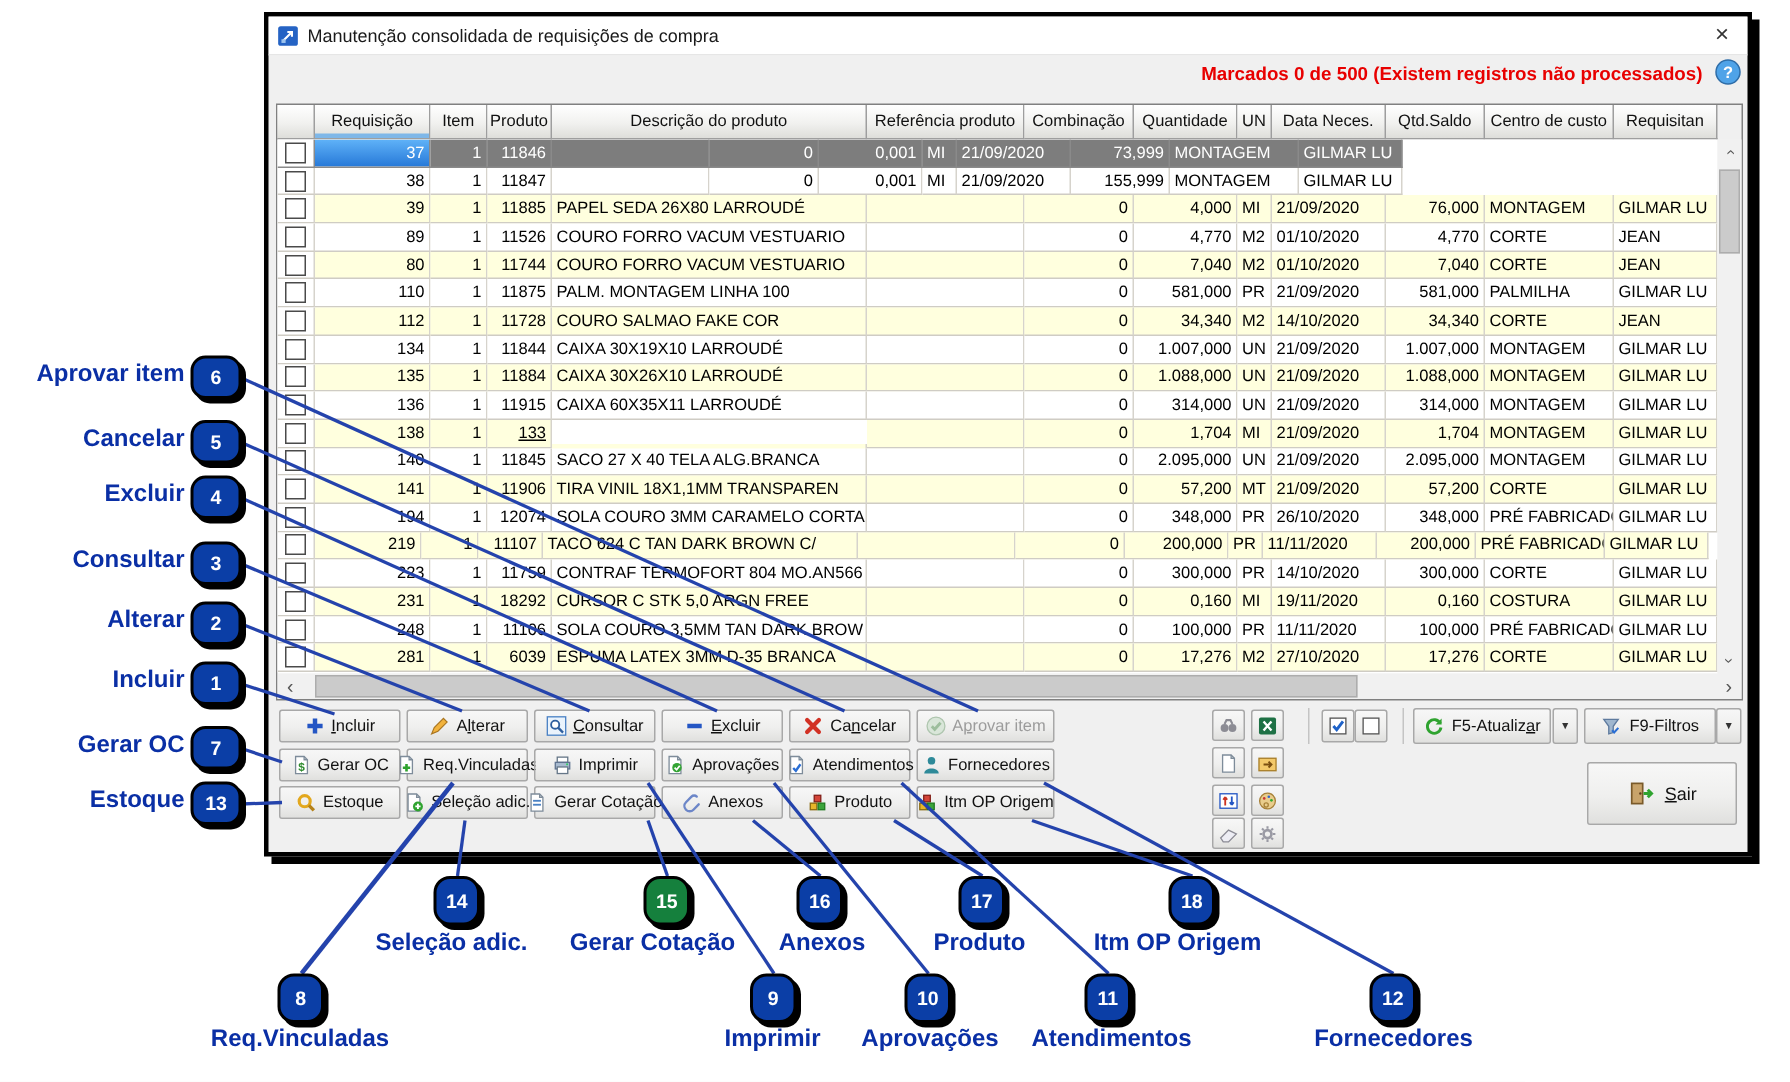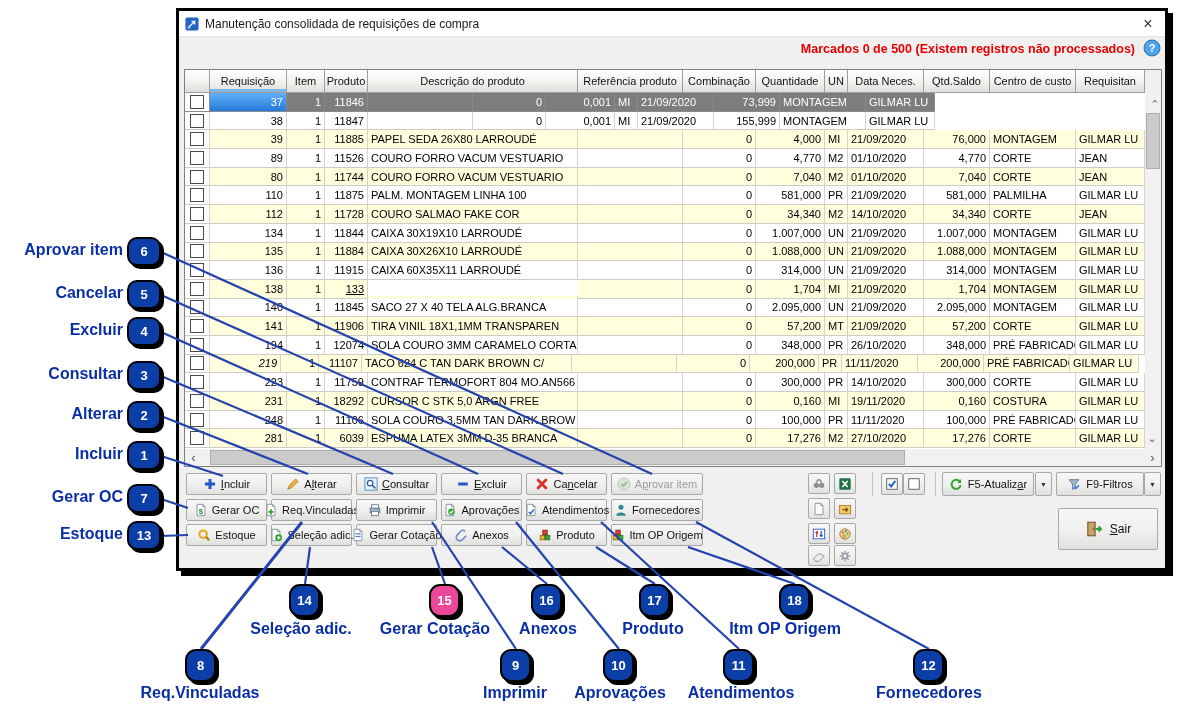--- a/index.html
+++ b/index.html
@@ -349,21 +349,21 @@
             <div class="cell a-left" style="width: 23px;">PR</div>
             <div class="cell a-left" style="width: 76px;">26/10/2020</div>
             <div class="cell a-right" style="width: 66px;">348,000</div>
             <div class="cell a-left" style="width: 86px;">PRÉ FABRICADO</div>
             <div class="cell a-left" style="width: 69px;">GILMAR LU</div>
           </div>
           <div class="grow alt">
             <div class="cell a-center cbcell" style="width: 25px;">
               <span class="cbx"></span>
             </div>
-            <div class="cell a-right" style="width: 71px; font-style: italic;">219</div>
+            <div class="cell a-right" style="width: 71px;">219</div>
             <div class="cell a-right" style="width: 38px;">1</div>
             <div class="cell a-right" style="width: 43px;">11107</div>
             <div class="cell a-left" style="width: 210px;">TACO 624 C TAN DARK BROWN C/</div>
             <div class="cell a-left" style="width: 105px;"></div>
             <div class="cell a-right" style="width: 73px;">0</div>
             <div class="cell a-right" style="width: 69px;">200,000</div>
             <div class="cell a-left" style="width: 23px;">PR</div>
             <div class="cell a-left" style="width: 76px;">11/11/2020</div>
             <div class="cell a-right" style="width: 66px;">200,000</div>
             <div class="cell a-left" style="width: 86px;">PRÉ FABRICADO</div>
@@ -773,21 +773,21 @@
     <div class="abadge left" style="background: rgb(11, 62, 166); border-color: rgb(0, 0, 0); left: 127px; top: 401px;">2</div>
     <div class="alabel" style="color: rgb(10, 47, 165); right: 1070px; top: 405px;">Alterar</div>
     <div class="abadge left" style="background: rgb(11, 62, 166); border-color: rgb(0, 0, 0); left: 127px; top: 441px;">1</div>
     <div class="alabel" style="color: rgb(10, 47, 165); right: 1070px; top: 445px;">Incluir</div>
     <div class="abadge left" style="background: rgb(11, 62, 166); border-color: rgb(0, 0, 0); left: 127px; top: 484px;">7</div>
     <div class="alabel" style="color: rgb(10, 47, 165); right: 1070px; top: 488px;">Gerar OC</div>
     <div class="abadge left" style="background: rgb(11, 62, 166); border-color: rgb(0, 0, 0); left: 127px; top: 521px;">13</div>
     <div class="alabel" style="color: rgb(10, 47, 165); right: 1070px; top: 525px;">Estoque</div>
     <div class="abadge bot" style="background: rgb(11, 62, 166); border-color: rgb(0, 0, 0); left: 289px; top: 584px;">14</div>
     <div class="alabel bot" style="color: rgb(10, 47, 165); left: 201px; top: 620px;">Seleção adic.</div>
-    <div class="abadge bot" style="background: #ec4899; border-color: rgb(0, 0, 0); left: 429px; top: 584px;">15</div>
+    <div class="abadge bot" style="background: #15803d; border-color: rgb(0, 0, 0); left: 429px; top: 584px;">15</div>
     <div class="alabel bot" style="color: rgb(10, 47, 165); left: 335px; top: 620px;">Gerar Cotação</div>
     <div class="abadge bot" style="background: rgb(11, 62, 166); border-color: rgb(0, 0, 0); left: 531px; top: 584px;">16</div>
     <div class="alabel bot" style="color: rgb(10, 47, 165); left: 448px; top: 620px;">Anexos</div>
     <div class="abadge bot" style="background: rgb(11, 62, 166); border-color: rgb(0, 0, 0); left: 639px; top: 584px;">17</div>
     <div class="alabel bot" style="color: rgb(10, 47, 165); left: 553px; top: 620px;">Produto</div>
     <div class="abadge bot" style="background: rgb(11, 62, 166); border-color: rgb(0, 0, 0); left: 779px; top: 584px;">18</div>
     <div class="alabel bot" style="color: rgb(10, 47, 165); left: 685px; top: 620px;">Itm OP Origem</div>
     <div class="abadge bot" style="background: rgb(11, 62, 166); border-color: rgb(0, 0, 0); left: 185px; top: 649px;">8</div>
     <div class="alabel bot" style="color: rgb(10, 47, 165); left: 100px; top: 684px;">Req.Vinculadas</div>
     <div class="abadge bot" style="background: rgb(11, 62, 166); border-color: rgb(0, 0, 0); left: 500px; top: 649px;">9</div>

